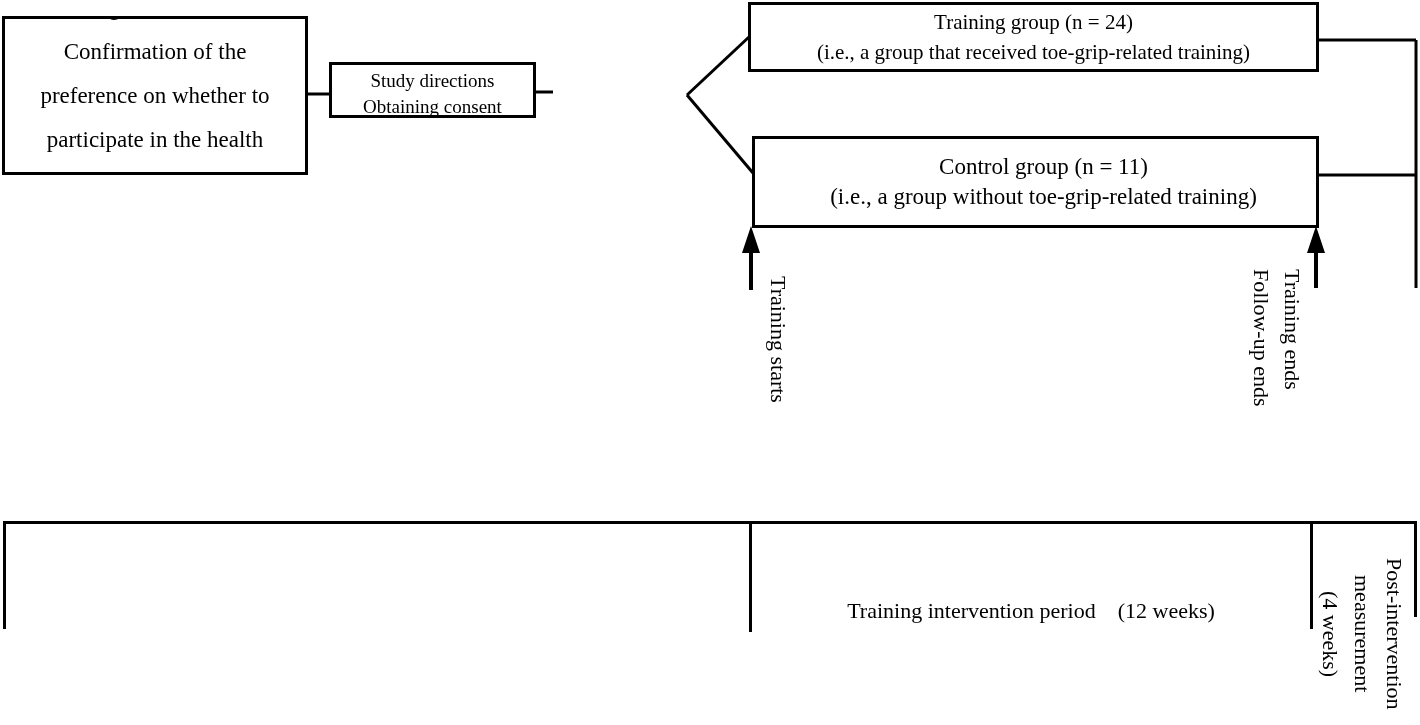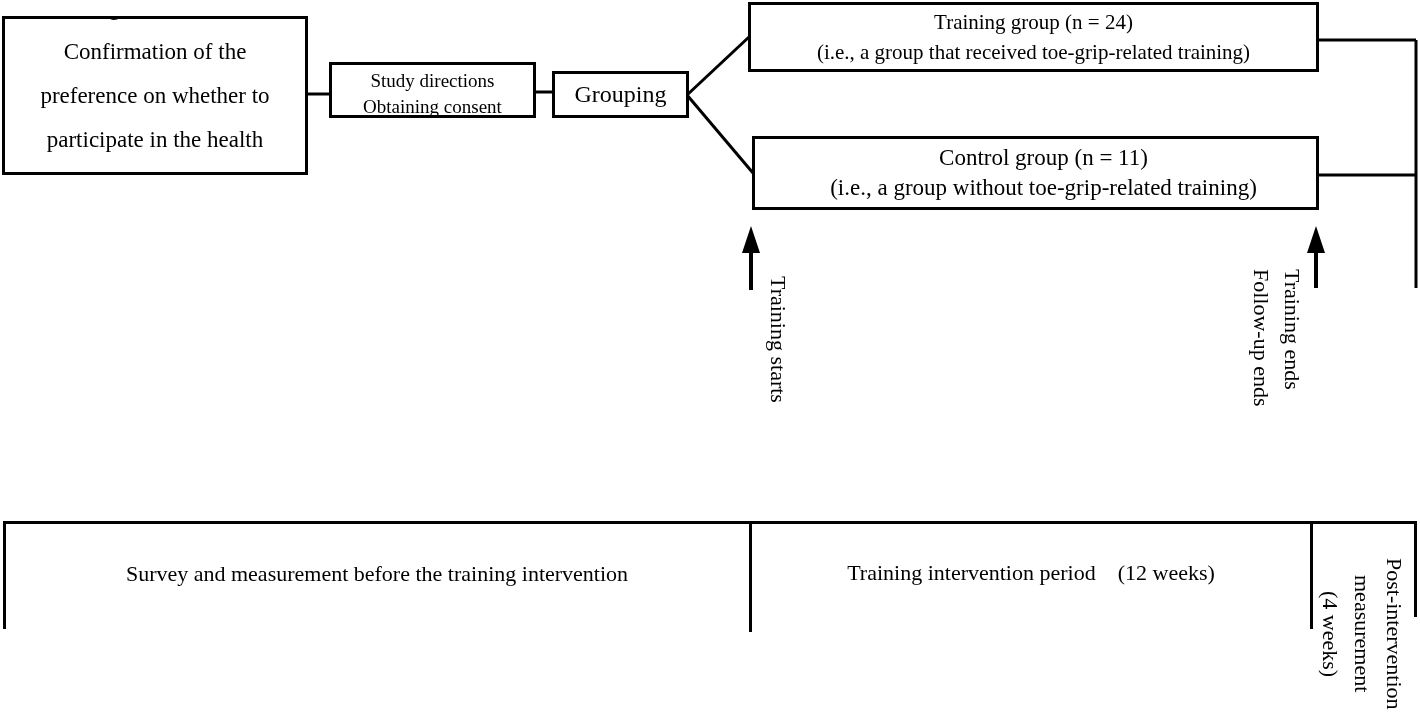--- a/index.html
+++ b/index.html
@@ -25,28 +25,28 @@
   }
   .svg-overlay{position:absolute;left:0;top:0;pointer-events:none;}
   .hline,.vline{position:absolute;background:#000;}
   .label{position:absolute;white-space:pre-line;}
   .label-center{text-align:center;}
   .vert{
     position:absolute;
     writing-mode:vertical-rl;
     white-space:pre-line;
   }
-  .pre{white-space:pre;}
+  .pre{white-space:pre;margin-top:38px;}
 
   
   #box-residents{left:2px;top:16px;width:306px;height:159px;font-size:23px;line-height:44px;}
   #box-directions{left:329px;top:62px;width:207px;height:56px;font-size:19px;line-height:26px;align-items:flex-start;padding-top:3px;}
   #box-grouping{left:552px;top:71px;width:137px;height:47px;font-size:24px;}
   #box-training{left:748px;top:2px;width:571px;height:70px;font-size:21px;line-height:30px;}
-  #box-control{left:752px;top:136px;width:567px;height:74px;font-size:23px;line-height:30px;padding-left:16px;}
+  #box-control{left:752px;top:136px;width:567px;height:92px;font-size:23px;line-height:30px;padding-left:16px;}
 
   
   #label-training-starts{left:763px;top:276px;font-size:22px;line-height:30px;height:160px;}
   #label-training-ends{left:1246px;top:269px;font-size:22px;line-height:31px;height:170px;}
 
   
   #timeline-topline{left:3px;top:521px;width:1414px;height:3px;}
   #tick-left{left:3px;top:521px;width:3px;height:108px;}
   #tick-mid1{left:749px;top:521px;width:3px;height:111px;}
   #tick-mid2{left:1310px;top:521px;width:3px;height:108px;}
@@ -62,21 +62,20 @@
 
   <div class="box" id="box-residents">Nursing home residents
 Confirmation of the
 preference on whether to
 participate in the health
 exercise program</div>
 
   <div class="box" id="box-directions">Study directions
 Obtaining consent</div>
 
-  <div class="box" id="box-grouping">Grouping</div>
 
   <div class="box" id="box-training">Training group (n = 24)
 (i.e., a group that received toe-grip-related training)</div>
 
   <div class="box" id="box-control">Control group (n = 11)
 (i.e., a group without toe-grip-related training)</div>
 
   <svg class="svg-overlay" width="1420" height="725" viewBox="0 0 1420 725">
     <line x1="308" y1="94" x2="330" y2="94" stroke="#000" stroke-width="3"></line>
     <line x1="534" y1="92" x2="553" y2="92" stroke="#000" stroke-width="3"></line>
@@ -97,21 +96,20 @@
 
   <div class="vert" id="label-training-ends">Training ends
 Follow-up ends</div>
 
   <div class="hline" id="timeline-topline"></div>
   <div class="vline" id="tick-left"></div>
   <div class="vline" id="tick-mid1"></div>
   <div class="vline" id="tick-mid2"></div>
   <div class="vline" id="tick-right"></div>
 
-  <div class="label label-center" id="label-survey">Survey and measurement before the training intervention</div>
 
   <div class="label label-center pre" id="label-intervention">Training intervention period    (12 weeks)</div>
 
   <div class="vert" id="label-post">Post-intervention
 measurement
 (4 weeks)</div>
 
 </div>
 
 </body></html>

